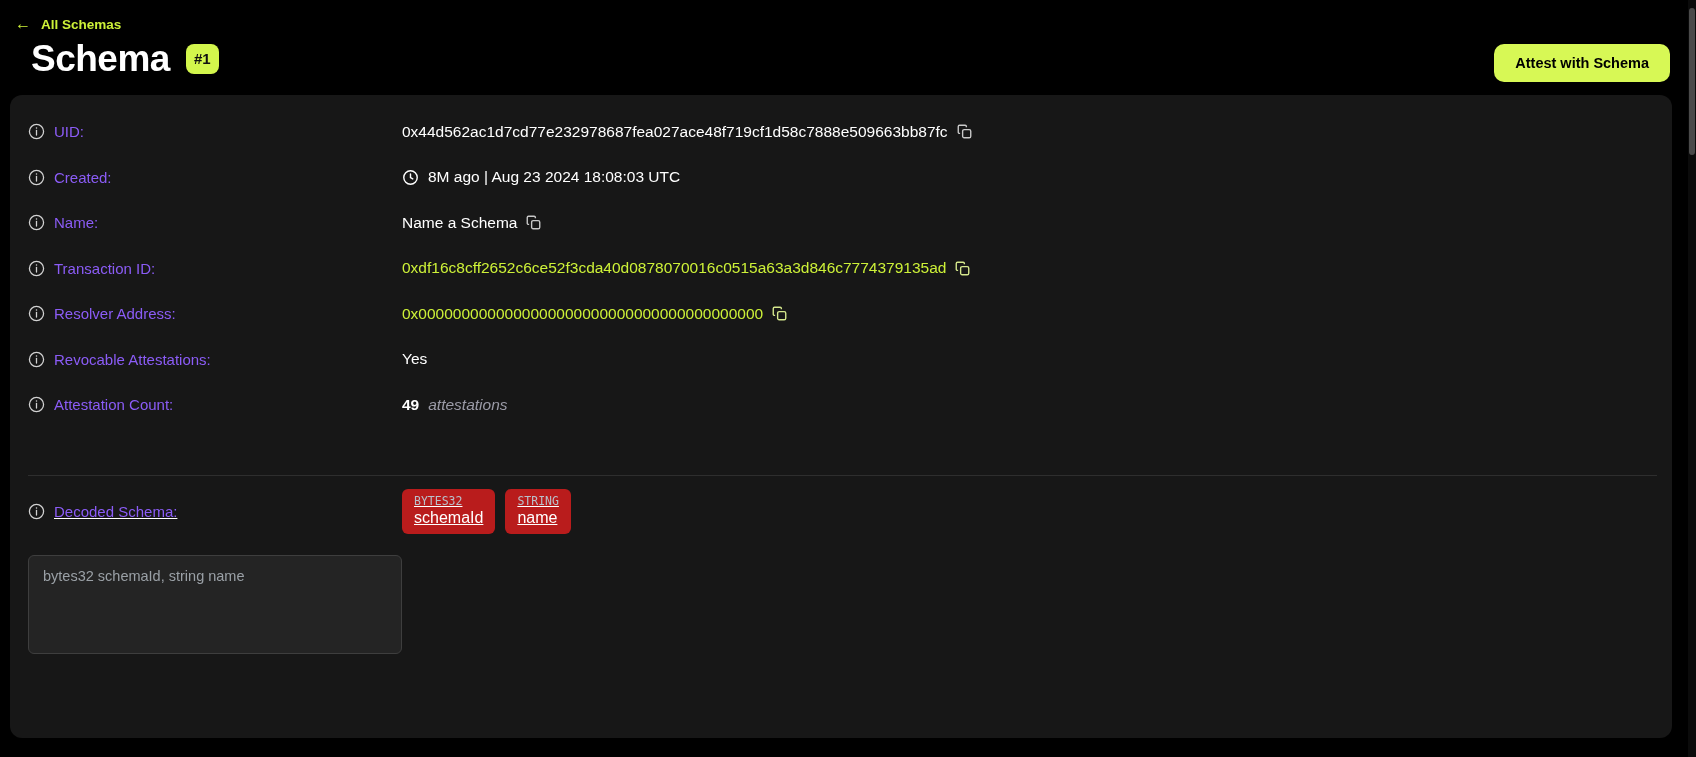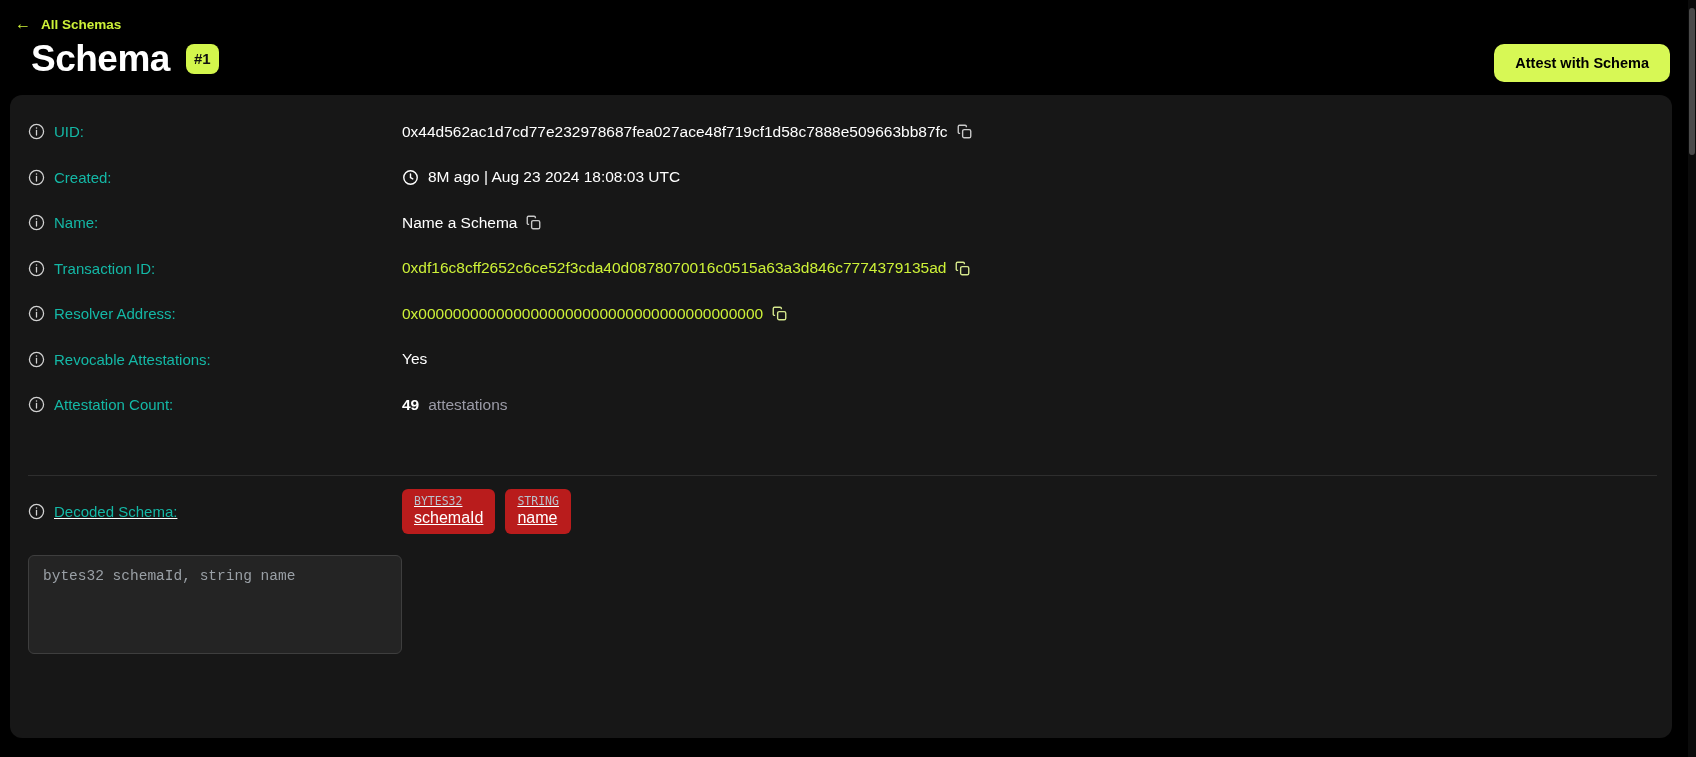--- a/index.html
+++ b/index.html
@@ -16,45 +16,45 @@
                   padding:5px 8px; border-radius:8px; line-height:1.3; }
   .attest-btn { position:absolute; right:26px; top:44px; height:38px; padding:0 21px;
                 background:#d7f855; color:#000; font-weight:600; font-size:14.5px;
                 border:none; border-radius:10px; cursor:pointer; font-family:"Liberation Sans",sans-serif; }
 
   
   .panel { position:absolute; left:10px; right:24px; top:95px; height:643px;
            background:#171717; border-radius:12px; padding:14px 15px 0 18px; }
 
   .row { display:grid; grid-template-columns:374px 1fr; align-items:center; height:45.5px; }
-  .label-cell { display:flex; align-items:center; gap:9px; color:#14b8a6; font-size:15px; }
+  .label-cell { display:flex; align-items:center; gap:9px; color:#8b5cf6; font-size:15px; }
   .info-icon { width:17px; height:17px; color:#d2d2d2; display:flex; flex:none; }
   .info-icon svg { width:100%; height:100%; }
   .value-cell { display:flex; align-items:center; gap:9px; font-size:15.5px; }
   .v-white { color:#ffffff; }
   .v-accent { color:#cdf138; cursor:pointer; }
   .count-num { color:#fff; font-weight:700; }
-  .count-suffix { color:#9b9ba7; margin-left:7px; cursor:pointer; }
+  .count-suffix { color:#9b9ba7; margin-left:7px; cursor:pointer;font-style:italic; }
   .copy-btn { display:flex; color:#c9c9c9; cursor:pointer; background:none; border:none; padding:0; }
   .copy-btn.lime { color:#d6e88d; }
   .copy-btn svg { width:15px; height:15px; }
   .clock-icon { width:17px; height:17px; display:flex; flex:none; }
 
   .divider { height:1px; background:#2e2e2e; margin-top:47px; }
 
   .decoded-row { display:grid; grid-template-columns:374px 1fr; align-items:center;
                  margin-top:13px; height:46px;text-decoration:underline; }
   .chips { display:flex; gap:10px; }
   .chip { background:#b91c1c; border-radius:6px; padding:5px 12px 7px; display:flex; flex-direction:column; }
   .chip-type { font-family:"DejaVu Sans Mono", monospace; font-size:11.5px; color:#b9c0ca; }
   .chip-name { font-size:16px; color:#fff; margin-top:1px; }
 
   .raw-row { display:grid; grid-template-columns:374px 1fr; align-items:center; margin-top:20px; }
   .raw-textarea { width:100%; height:99px; background:#242424; border:1px solid #3e3e3e; border-radius:6px;
-                  padding:12px 14px; color:#9aa0a6; font-family:Liberation Mono, monospace;
+                  padding:12px 14px; color:#9aa0a6; font-family:Liberation Sans, sans-serif;
                   font-size:14.5px; resize:none; outline:none; }
 
   
   .scrollbar { position:absolute; right:0; top:0; width:8px; height:100%; background:#0b0b0b; }
   .scroll-thumb { position:absolute; left:1px; top:8px; width:6px; height:147px; background:#4a4a4a; border-radius:3px; cursor:pointer; }
 </style>
 </head>
 <body>
 
 <svg width="0" height="0" style="position:absolute">

